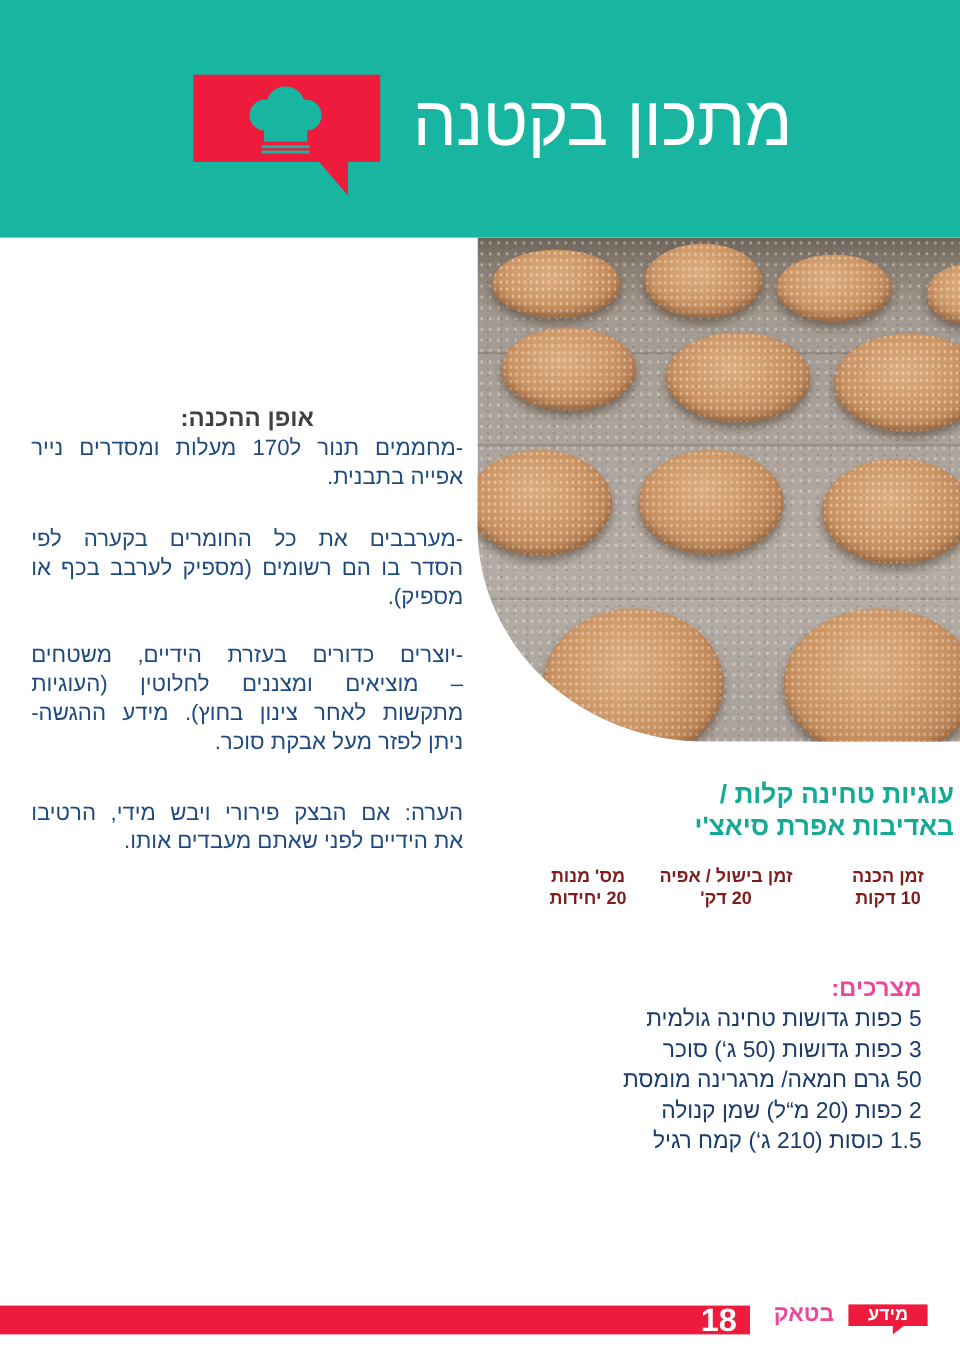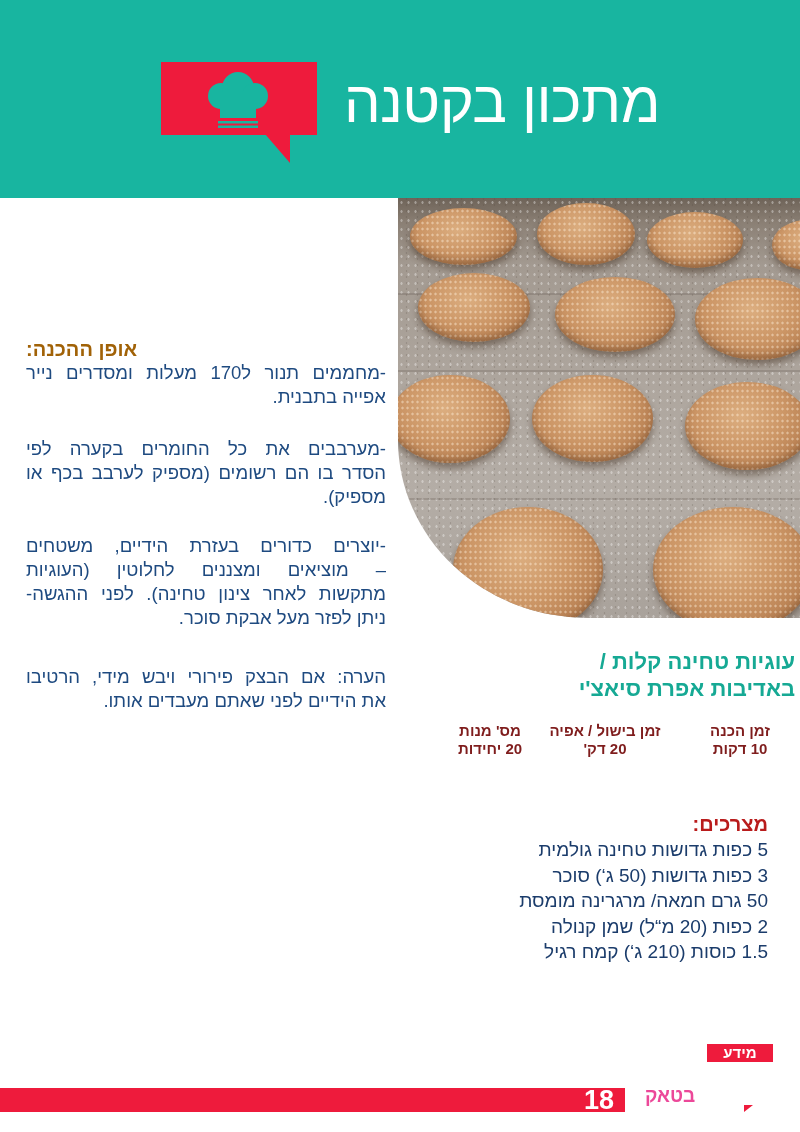--- a/index.html
+++ b/index.html
@@ -40,21 +40,21 @@
         radial-gradient(ellipse at 45% 38%, #dcae80 0%, #cc9666 45%, #b47c4f 78%, #8c5a36 100%);
       background-size: 5px 6px, 100% 100%;
       box-shadow: 0 5px 7px rgba(60,40,25,0.45), inset 0 -4px 6px rgba(90,55,30,0.35);
     }
 
     
     .method {
       left: 26px; top: 337px; width: 360px; direction: rtl;
       color: #1e4a80; font-size: 18.5px;
     }
-    .method-heading { color: #a16207; font-weight: bold; font-size: 20px; line-height: 24px; text-align: left; }
+    .method-heading { color: #404040; font-weight: bold; font-size: 20px; line-height: 24px; text-align: center; }
     .para .line { line-height: 24px; text-align: justify; text-align-last: justify; }
     .para .line.last { text-align-last: right; text-align: right; }
     .para.p2 { margin-top: 28px; }
     .para.p3 { margin-top: 25px; }
     .para.p4 { margin-top: 35px; }
 
     
     .recipe-title {
       right: 5px; top: 648px; direction: rtl; text-align: right;
       color: #16a994; font-weight: bold; font-size: 22px; line-height: 27px; white-space: nowrap;
@@ -64,31 +64,31 @@
       color: #7f1d1d; font-weight: bold; font-size: 15px; line-height: 18px; white-space: nowrap;
     }
     .info-col.c1 { left: 695px; width: 90px; }
     .info-col.c2 { left: 545px; width: 120px; }
     .info-col.c3 { left: 440px; width: 100px; }
 
     
     .ingredients {
       right: 32px; top: 812px; direction: rtl; text-align: right; white-space: nowrap;
     }
-    .ing-heading { color: #b91c1c; font-weight: bold; font-size: 20px; line-height: 25px; }
+    .ing-heading { color: #ec4899; font-weight: bold; font-size: 20px; line-height: 25px; }
     .ing-item { color: #1b3c6b; font-size: 19px; line-height: 25.5px; margin-left: 40px; }
 
     
     .footer-bar { left: 0; top: 1088px; width: 625px; height: 24px; background: #ee1b3c; }
     .page-number {
       left: 578px; top: 1088px; width: 42px; height: 24px; text-align: center;
       color: #ffffff; font-weight: bold; font-size: 27px; line-height: 25px;
     }
     .logo-box {
-      left: 707px; top: 1044px; width: 66px; height: 18px; background: #ee1b3c;
+      left: 707px; top: 1087px; width: 66px; height: 18px; background: #ee1b3c;
       color: #ffffff; font-weight: bold; font-size: 15px; line-height: 18px;
       text-align: center; direction: rtl;
     }
     .logo-tail {
       left: 744px; top: 1105px; width: 0; height: 0;
       border-left: 9px solid #ee1b3c; border-bottom: 7px solid transparent;
     }
     .logo-text {
       left: 636px; top: 1085px; width: 68px; text-align: center; direction: rtl;
       color: #ec4899; font-weight: bold; font-size: 19px; line-height: 22px;
@@ -142,21 +142,21 @@
 
   <div class="para p2">
     <div class="line">-מערבבים את כל החומרים בקערה לפי</div>
     <div class="line">הסדר בו הם רשומים (מספיק לערבב בכף או</div>
     <div class="line last">מספיק).</div>
   </div>
 
   <div class="para p3">
     <div class="line">-יוצרים כדורים בעזרת הידיים, משטחים</div>
     <div class="line">– מוציאים ומצננים לחלוטין (העוגיות</div>
-    <div class="line">מתקשות לאחר צינון טחינה). לפני ההגשה-</div>
+    <div class="line">מתקשות לאחר צינון בחוץ). מידע ההגשה-</div>
     <div class="line last">ניתן לפזר מעל אבקת סוכר.</div>
   </div>
 
   <div class="para p4">
     <div class="line">הערה: אם הבצק פירורי ויבש מידי, הרטיבו</div>
     <div class="line last">את הידיים לפני שאתם מעבדים אותו.</div>
   </div>
 </div>
 
 <div class="abs recipe-title">

